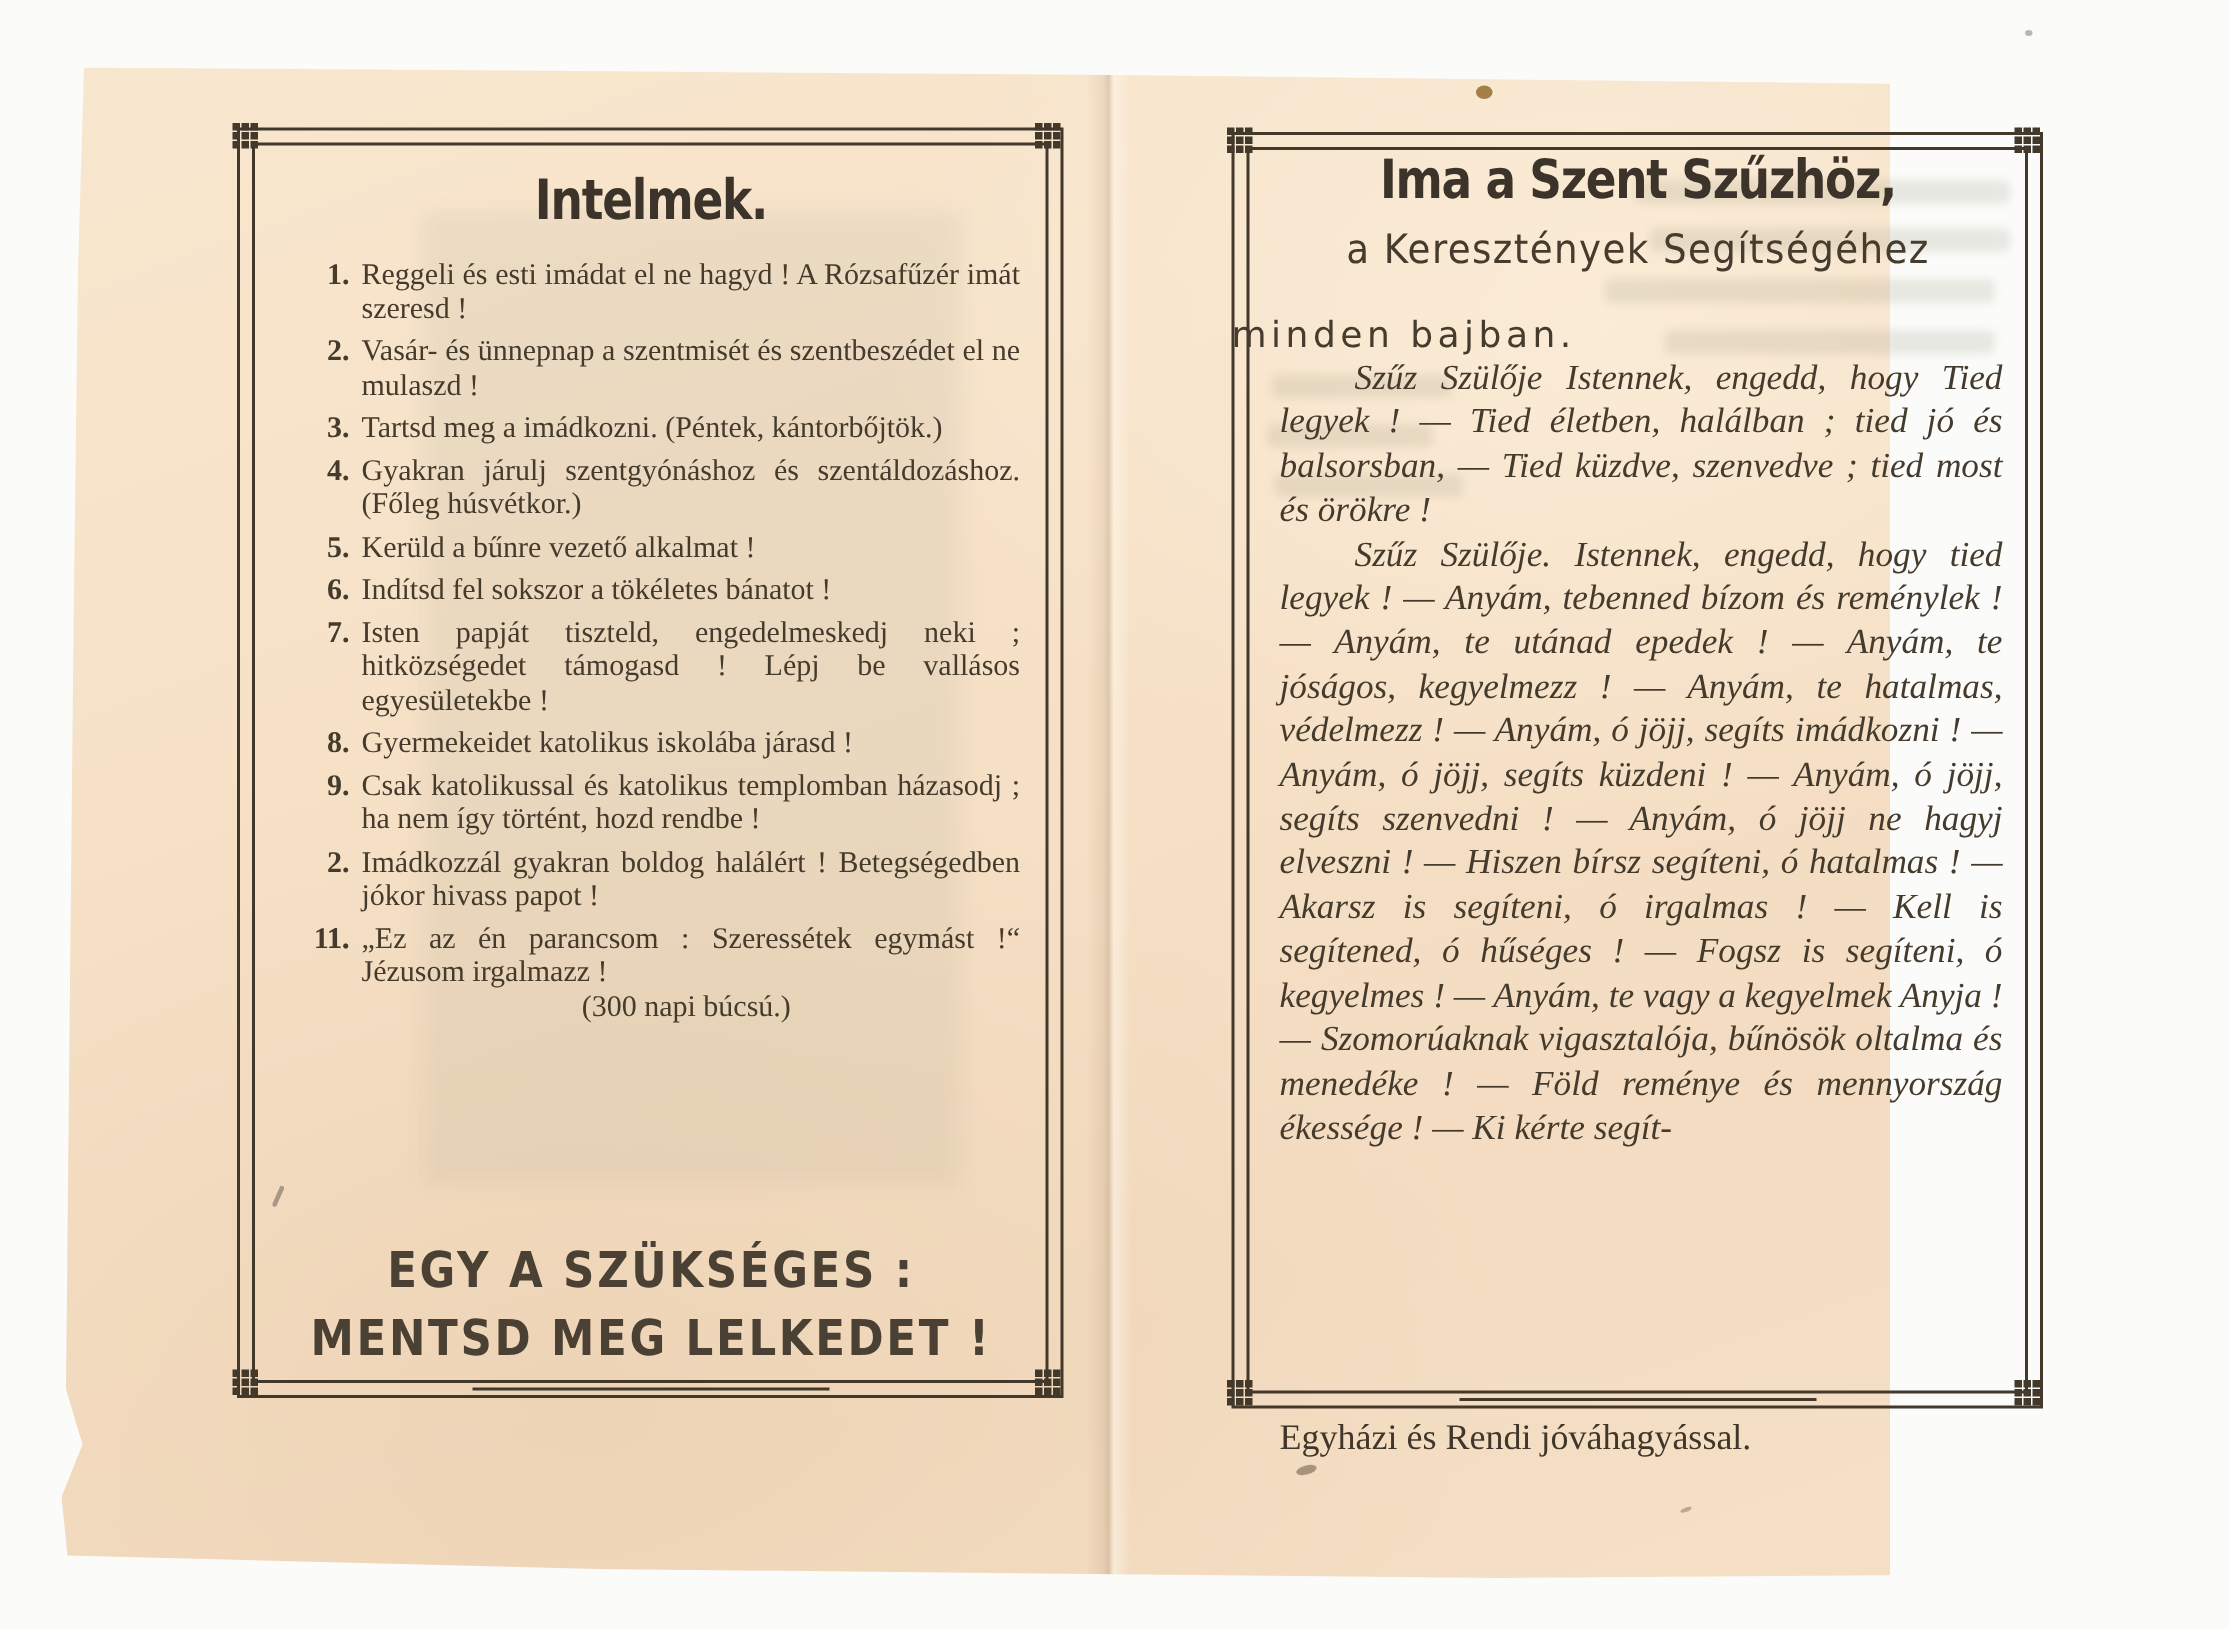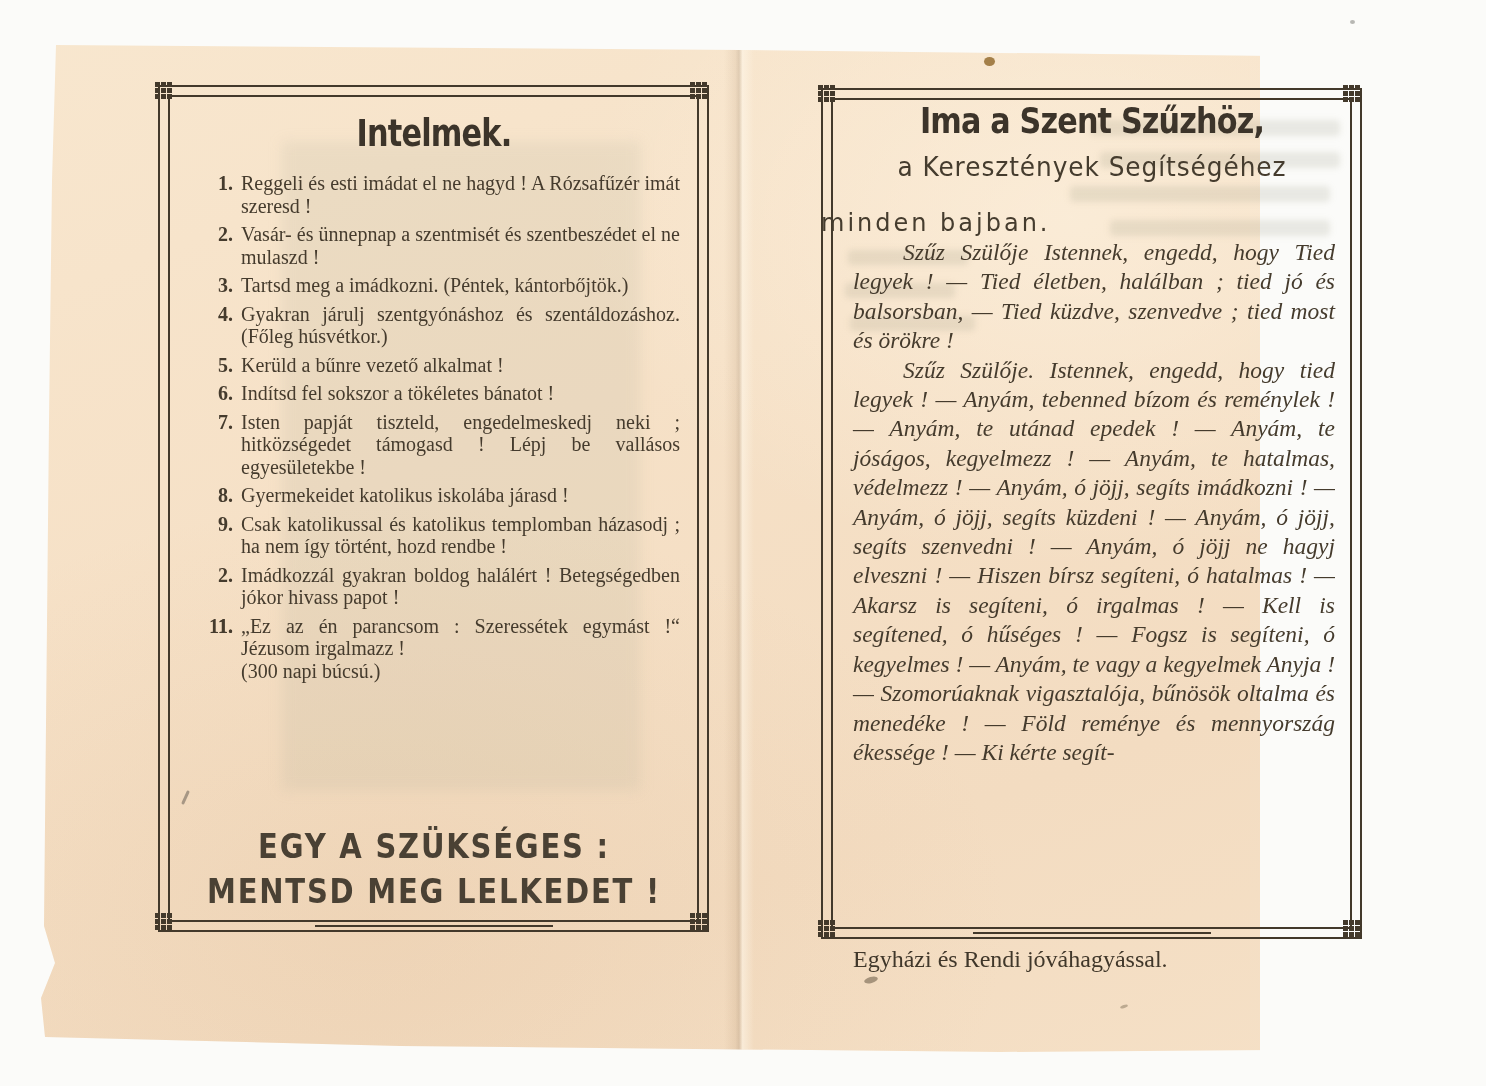--- a/index.html
+++ b/index.html
@@ -75,21 +75,21 @@
     position: absolute; left: 196px; top: 172px; width: 484px;
     margin: 0; padding: 0; list-style: none;
     font-size: 20px; line-height: 22.5px; color: #453b2d;
     text-align: justify;
   }
   .adm-list li { position: relative; padding-left: 45px; margin-bottom: 6px; }
   .adm-list .num {
     position: absolute; left: 0; top: 0; width: 37px;
     text-align: right; font-weight: 700;
   }
-  .indulgence { display: block; text-align: left; padding-right: 6px; }
+  .indulgence { display: block; text-align: center; padding-right: 6px; }
   .motto {
     position: absolute; left: 158px; top: 824px; width: 552px;
     text-align: center;
     font-family: "DejaVu Sans", sans-serif; font-weight: 700;
     font-size: 33px; line-height: 45px; color: #4a4134;
     transform: scaleX(0.88); letter-spacing: 2px;
   }
 
   
   .prayer-title {

